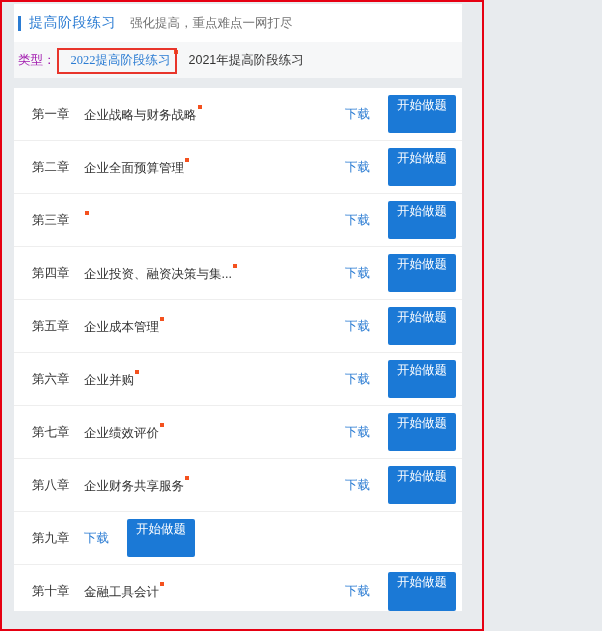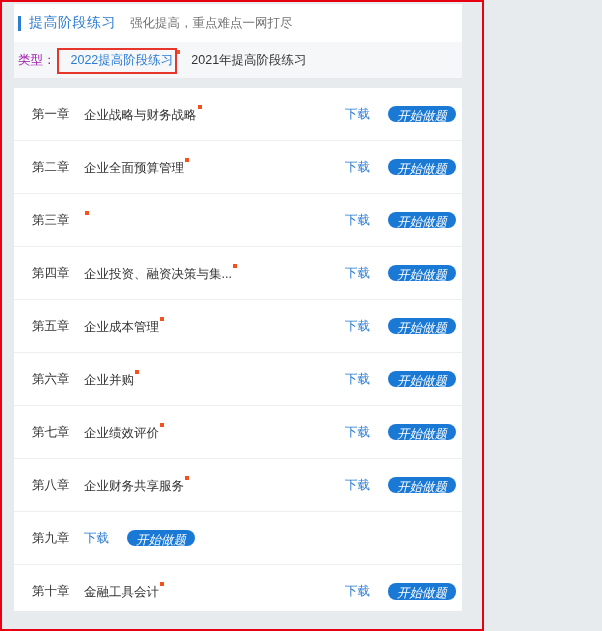--- a/index.html
+++ b/index.html
@@ -86,20 +86,21 @@
   .tab {
     position: relative;
     font-size: 12.5px;
     color: #333333;
     padding: 3px 9px;
     white-space: nowrap;
     cursor: pointer;
   }
   .tab.active {
     color: #2b7cd3;
+    font-family: Liberation Serif, serif;
   }
   .tab .dot {
     position: absolute;
     top: 1px;
     right: 2px;
     width: 4px;
     height: 4px;
     background: #f4511e;
   }
   
@@ -172,27 +173,26 @@
     color: #2b7cd3;
     cursor: pointer;
     margin-right: 18px;
     white-space: nowrap;
   }
   .start-btn {
     font-size: 12.5px;
     color: #ffffff;
     background: #1b79d6;
     border: none;
-    border-radius: 8px;
-    padding: 4px 9px 0 9px;
+    border-radius: 2px;
+    padding: 4px 9px 22px 9px;
     cursor: pointer;
     font-family: inherit;
     white-space: nowrap;
     line-height: 1;
-    font-style: italic;
   }
 </style>
 </head>
 <body>
 
 <div id="screen">
 
   <div class="panel" id="header-card">
     <div class="header-inner">
       <span class="accent-bar"></span>

